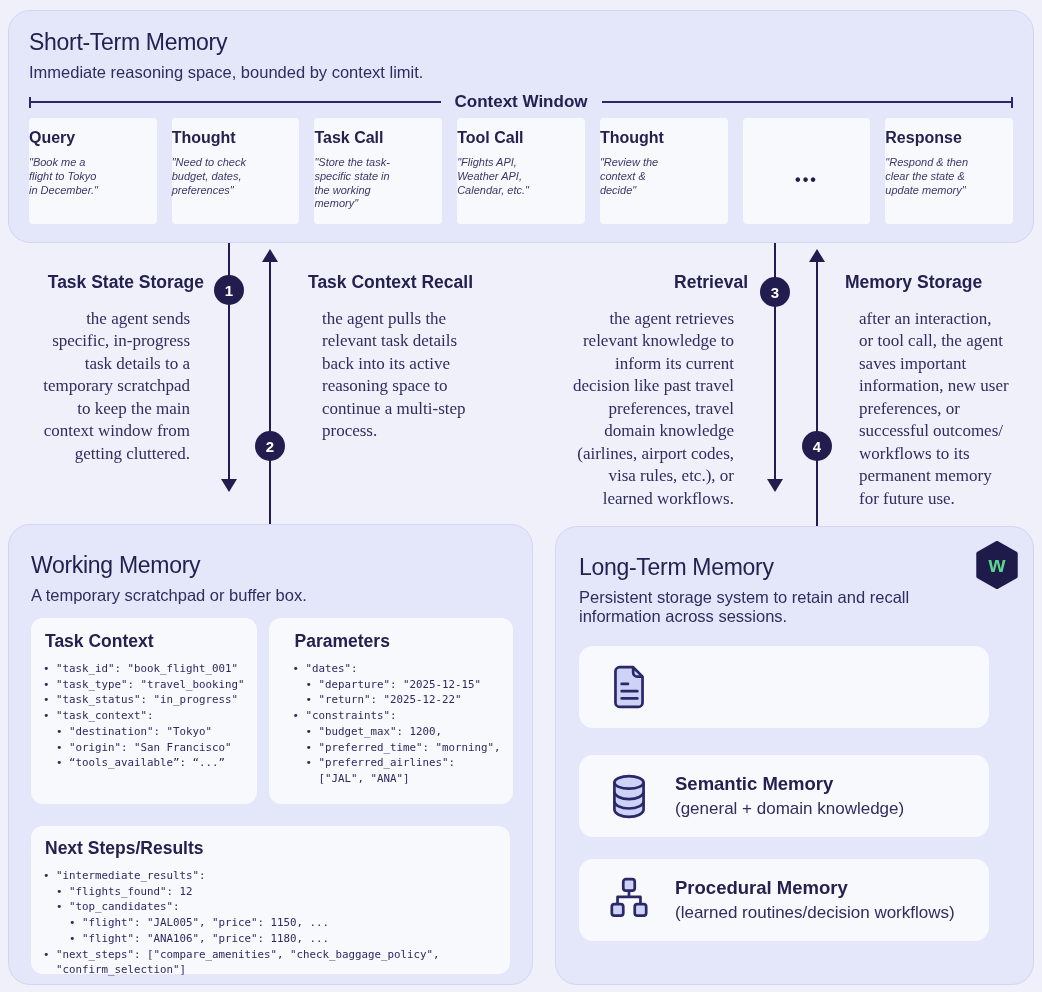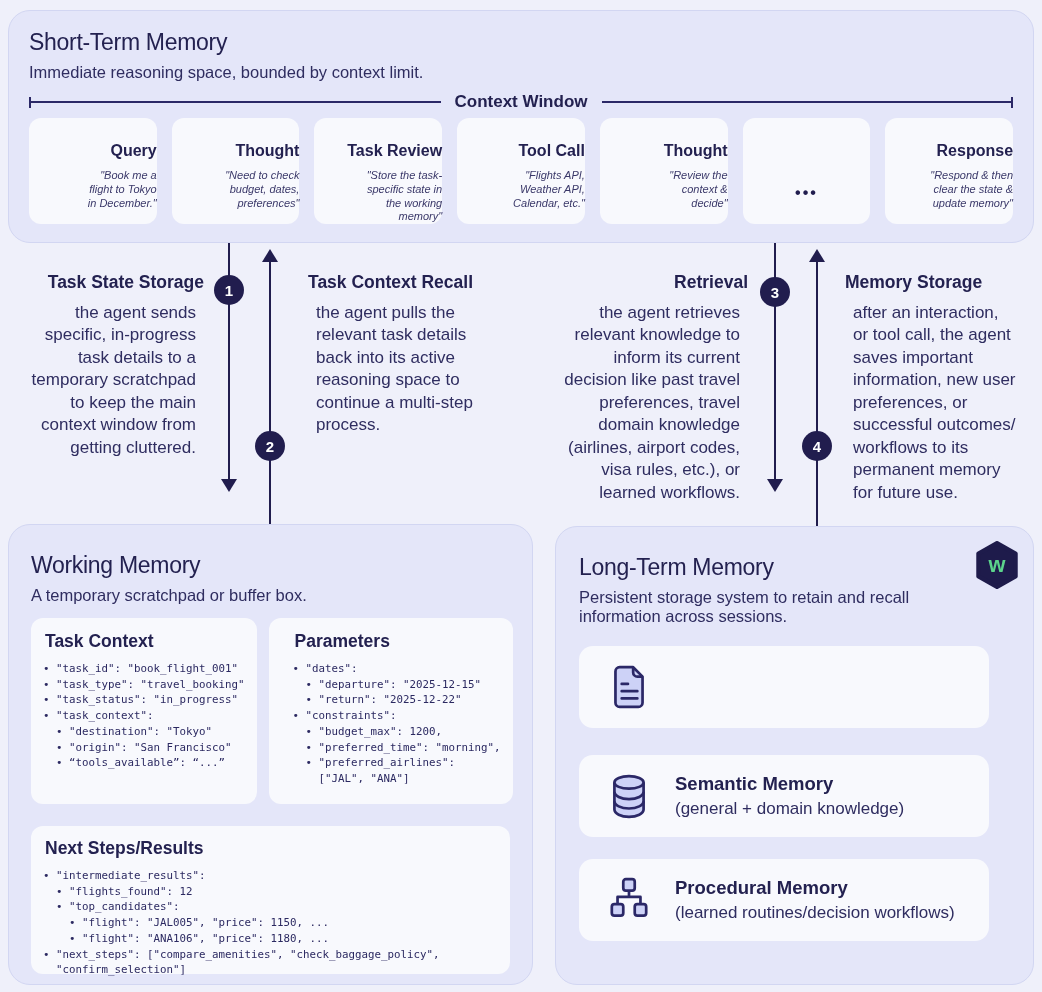--- a/index.html
+++ b/index.html
@@ -22,22 +22,22 @@
   .panel-sub { font-size:16.5px; margin:7px 0 0 0; color:#2f2d60; white-space:pre-line; }
 
   
   #short-term { left:8px; top:10px; width:1026px; height:233px; padding:18px 20px 20px 20px; }
   .ruler { display:flex; align-items:center; margin-top:14px; height:12px; }
   .ruler .tick { width:2px; height:11px; background:#2b2867; }
   .ruler .rule-line { flex:1; height:2px; background:#2b2867; }
   .ruler-label { font-weight:bold; font-size:17px; padding:0 14px; color:#232150; }
   .cards-row { display:flex; gap:15px; margin-top:10px; }
   .ctx-card {
-    flex:1; height:106px; background:#f8f9fd; border-radius:12px;
-    text-align:right; padding-top:24px;
+    flex:1; height:106px; background:#f8f9fd; border-radius:4px;
+    text-align:left; padding-top:11px;
   }
   .ctx-card .card-title { font-size:16px; font-weight:bold; color:#232150; }
   .ctx-card .card-quote {
     font-size:11px; font-style:italic; line-height:13.8px;
     margin-top:9px; color:#3a3869; white-space:pre-line;
   }
   .dots-card { display:flex; align-items:flex-start; justify-content:center; }
   .dots { font-size:16px; font-weight:bold; letter-spacing:2px; margin-top:42px; color:#211d4e; }
 
   
@@ -57,21 +57,21 @@
     position:absolute; width:30px; height:30px; border-radius:50%;
     background:#211d4e; color:#ffffff; font-weight:bold; font-size:15px;
     display:flex; align-items:center; justify-content:center;
   }
   #circle-1 { left:214px; top:275px; }
   #circle-2 { left:255px; top:431px; }
   #circle-3 { left:760px; top:277px; }
   #circle-4 { left:802px; top:431px; }
   .flow-block { position:absolute; top:271px; font-size:17px; line-height:22.5px; color:#2f2d60; }
   .flow-title { font-weight:bold; font-size:17.5px; color:#232150; margin:0; }
-  .flow-body { margin:8px; white-space:pre-line; }
+  .flow-body { margin:14px; white-space:pre-line;font-family:Liberation Serif, serif; }
   #flow-1 { left:18px;  width:186px; text-align:right; }
   #flow-2 { left:308px; width:196px; text-align:left; }
   #flow-3 { left:533px; width:215px; text-align:right; }
   #flow-4 { left:845px; width:192px; text-align:left; }
 
   
   #working { left:8px; top:524px; width:525px; height:461px; padding:27px 22px 20px 22px; }
   .wm-row { display:flex; gap:12px; margin-top:13px; }
   .wm-card { background:#f8f9fd; border-radius:12px; padding:13px 12px; }
   #task-context-card { width:226px; height:186px; }
@@ -118,21 +118,21 @@
 flight to Tokyo
 in December."</div>
     </div>
     <div class="ctx-card">
       <div class="card-title">Thought</div>
       <div class="card-quote">"Need to check
 budget, dates,
 preferences"</div>
     </div>
     <div class="ctx-card">
-      <div class="card-title">Task Review</div>
+      <div class="card-title">Task Call</div>
       <div class="card-quote">"Store the task-
 specific state in
 the working
 memory"</div>
     </div>
     <div class="ctx-card">
       <div class="card-title">Tool Call</div>
       <div class="card-quote">"Flights API,
 Weather API,
 Calendar, etc."</div>

